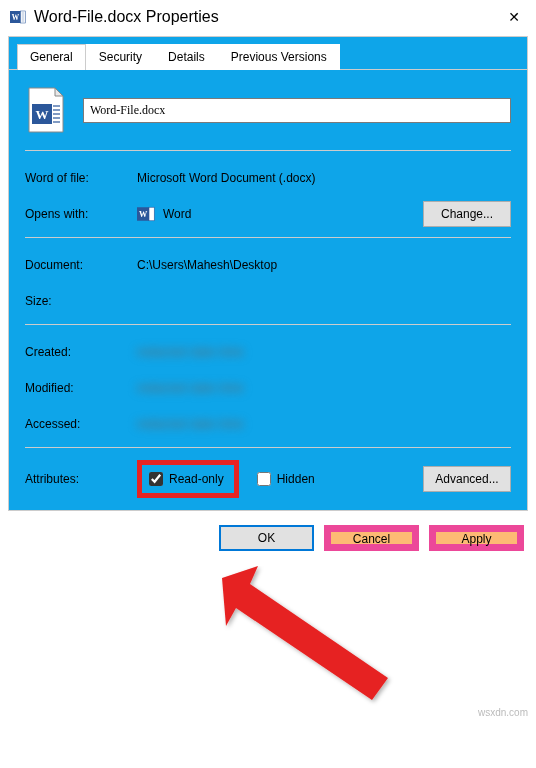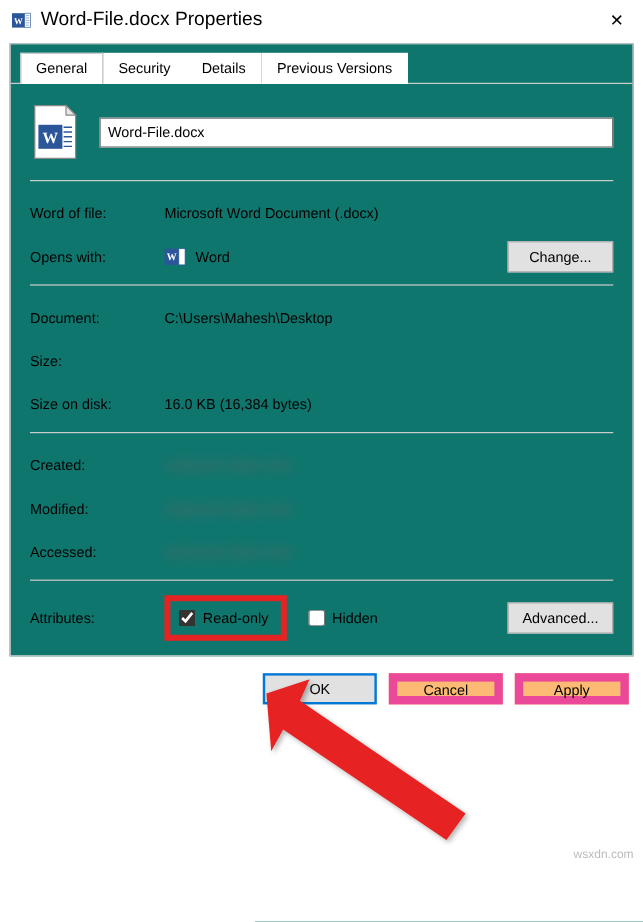--- a/index.html
+++ b/index.html
@@ -31,21 +31,21 @@
       width: 24px;
       text-align: center;
       background: transparent;
       border: none;
       line-height: 1;
     }
     .dialog-body {
       border: 1px solid #ccc;
       margin: 4px 8px 0 8px;
       padding: 0;
-      background: #0f766e;
+      background: #0ea5e9;
     }
     .tabs {
       display: flex;
       border-bottom: 1px solid #ccc;
       padding: 6px 8px 0 8px;
       gap: 0;
     }
     .tab {
       padding: 5px 12px 6px 12px;
       font-size: 12px;
@@ -72,21 +72,21 @@
     .file-icon {
       width: 42px;
       height: 48px;
       flex: 0 0 auto;
     }
     .filename-input {
       flex: 1;
       height: 25px;
       border: 1px solid #7a7a7a;
       padding: 3px 6px;
-      font-family: Liberation Sans, sans-serif;
+      font-family: Liberation Serif, serif;
       font-size: 12px;
     }
     hr.sep {
       border: none;
       border-top: 1px solid #ccc;
       margin: 8px 0 12px 0;
     }
     .row {
       display: flex;
       align-items: center;
@@ -245,24 +245,20 @@
 
     <hr class="sep">
 
     <div class="row">
       <div class="row-label">Document:</div>
       <div class="row-value">C:\Users\Mahesh\Desktop</div>
     </div>
     <div class="row">
       <div class="row-label">Size:</div>
     </div>
-    <div class="row">
-      <div class="row-label">Size on disk:</div>
-      <div class="row-value">16.0 KB (16,384 bytes)</div>
-    </div>
 
     <hr class="sep">
 
     <div class="row">
       <div class="row-label">Created:</div>
       <div class="row-value blurred">redacted date time</div>
     </div>
     <div class="row">
       <div class="row-label">Modified:</div>
       <div class="row-value blurred">redacted date time</div>

